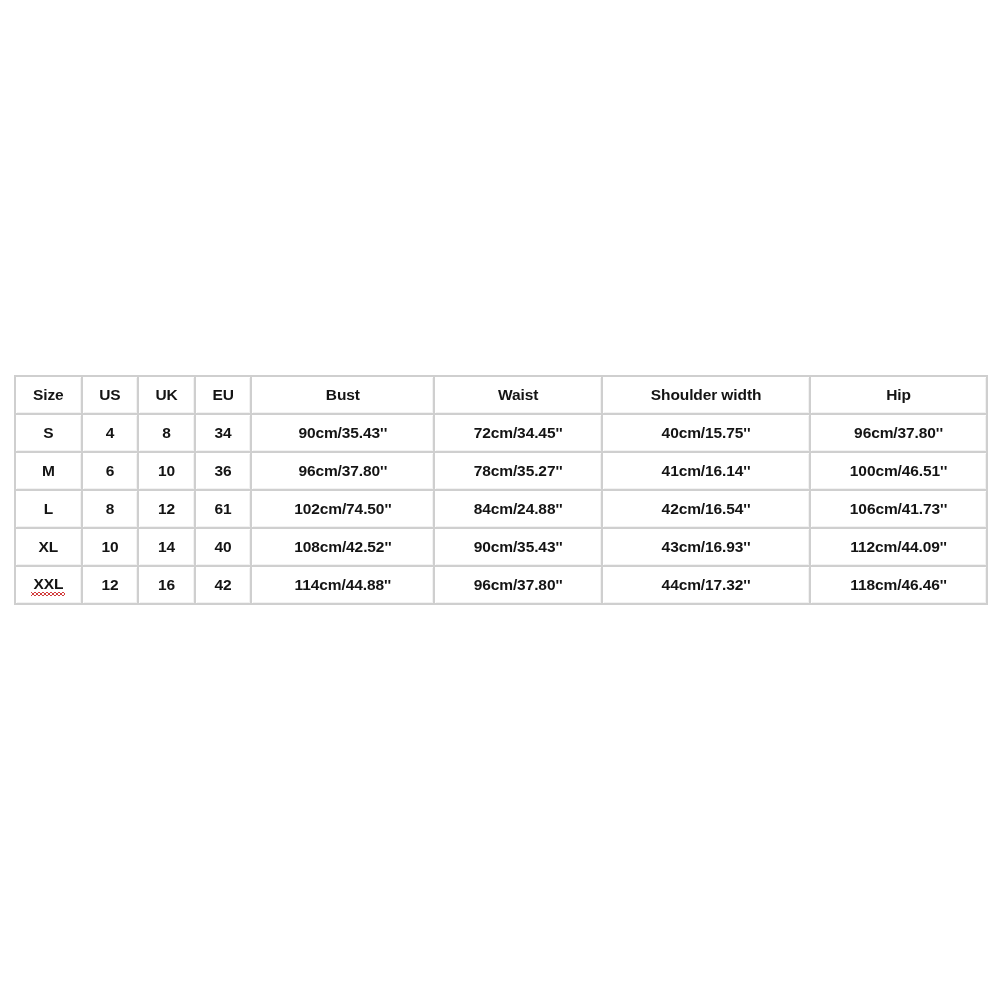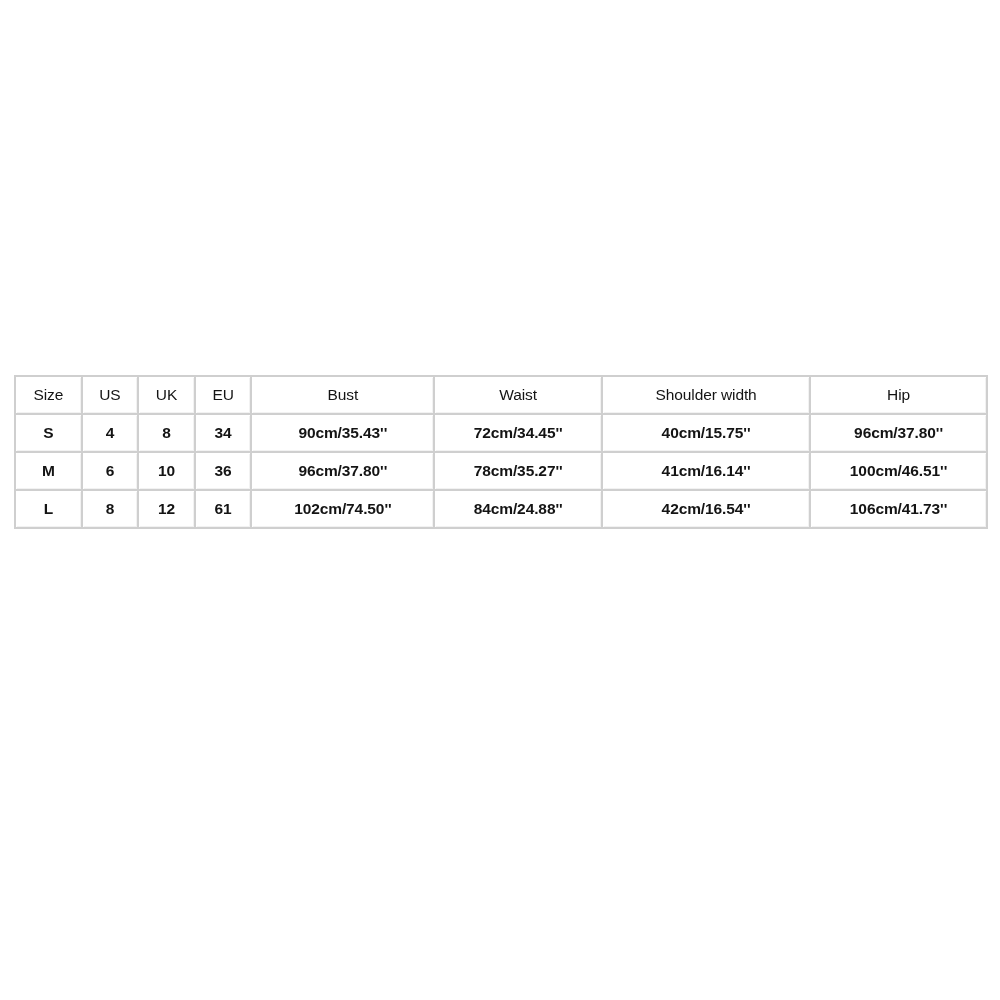--- a/index.html
+++ b/index.html
@@ -45,21 +45,21 @@
     color: #141414;
     font-weight: bold;
     font-size: 15.5px;
     letter-spacing: -0.1px;
     white-space: nowrap;
     overflow: hidden;
   }
 
   table.size-table tr.header-row td {
     font-size: 15.5px;
-    font-weight: normal;
+    font-weight: bold;
   }
 
   
   col.c-size  { width: 66px;  }
   col.c-us    { width: 56px;  }
   col.c-uk    { width: 56px;  }
   col.c-eu    { width: 56px;  }
   col.c-bust  { width: 181px; }
   col.c-waist { width: 166px; }
   col.c-shoulder { width: 206px; }
@@ -138,16 +138,36 @@
         <td>L</td>
         <td>8</td>
         <td>12</td>
         <td>61</td>
         <td>102cm/74.50''</td>
         <td>84cm/24.88''</td>
         <td>42cm/16.54''</td>
         <td>106cm/41.73''</td>
       </tr>
 
+      <tr>
+        <td>XL</td>
+        <td>10</td>
+        <td>14</td>
+        <td>40</td>
+        <td>108cm/42.52''</td>
+        <td>90cm/35.43''</td>
+        <td>43cm/16.93''</td>
+        <td>112cm/44.09''</td>
+      </tr>
 
+      <tr>
+        <td><span class="misspelled">XXL</span></td>
+        <td>12</td>
+        <td>16</td>
+        <td>42</td>
+        <td>114cm/44.88''</td>
+        <td>96cm/37.80''</td>
+        <td>44cm/17.32''</td>
+        <td>118cm/46.46''</td>
+      </tr>
     </tbody>
   </table>
 </div>
 
 </body></html>

